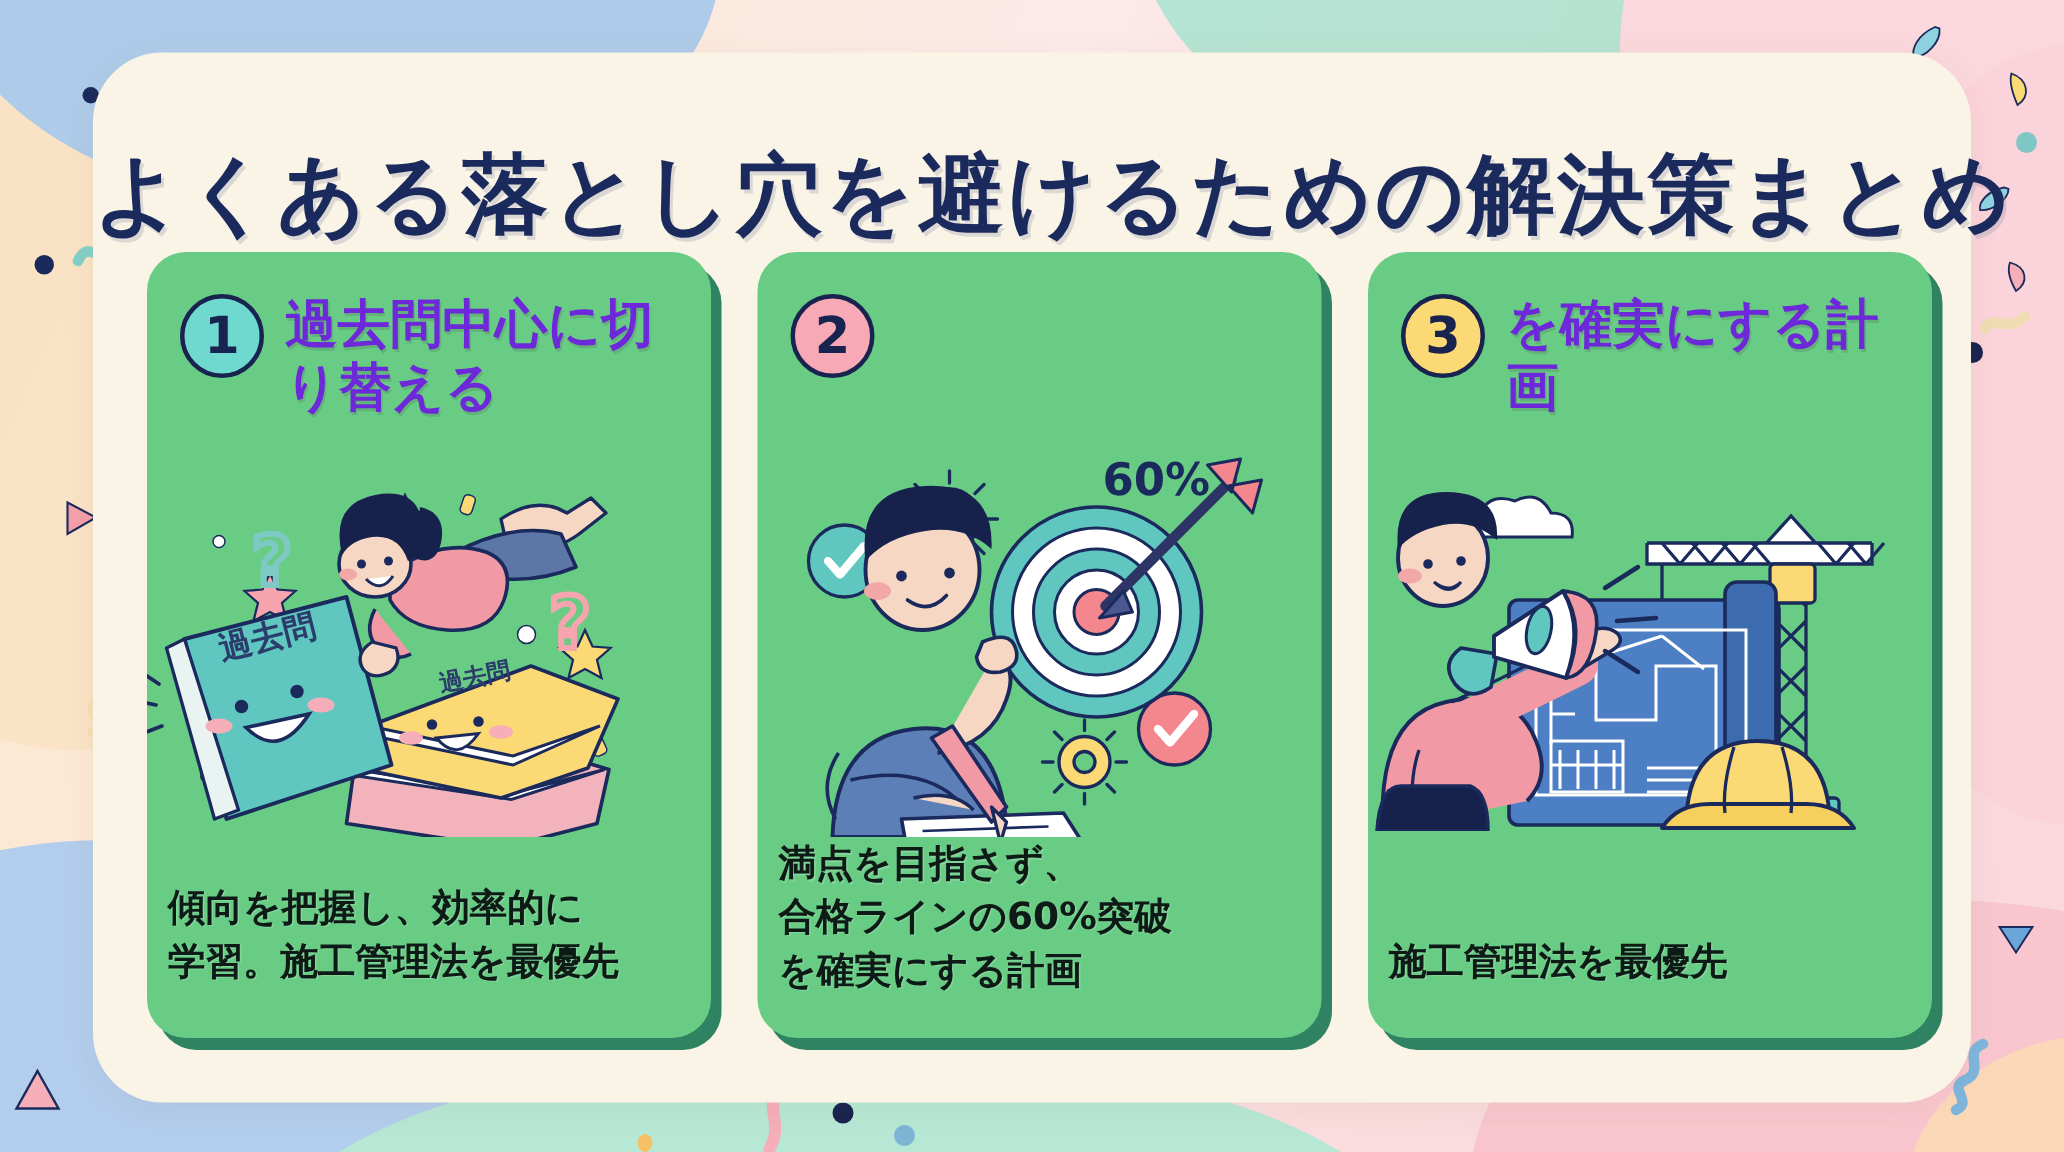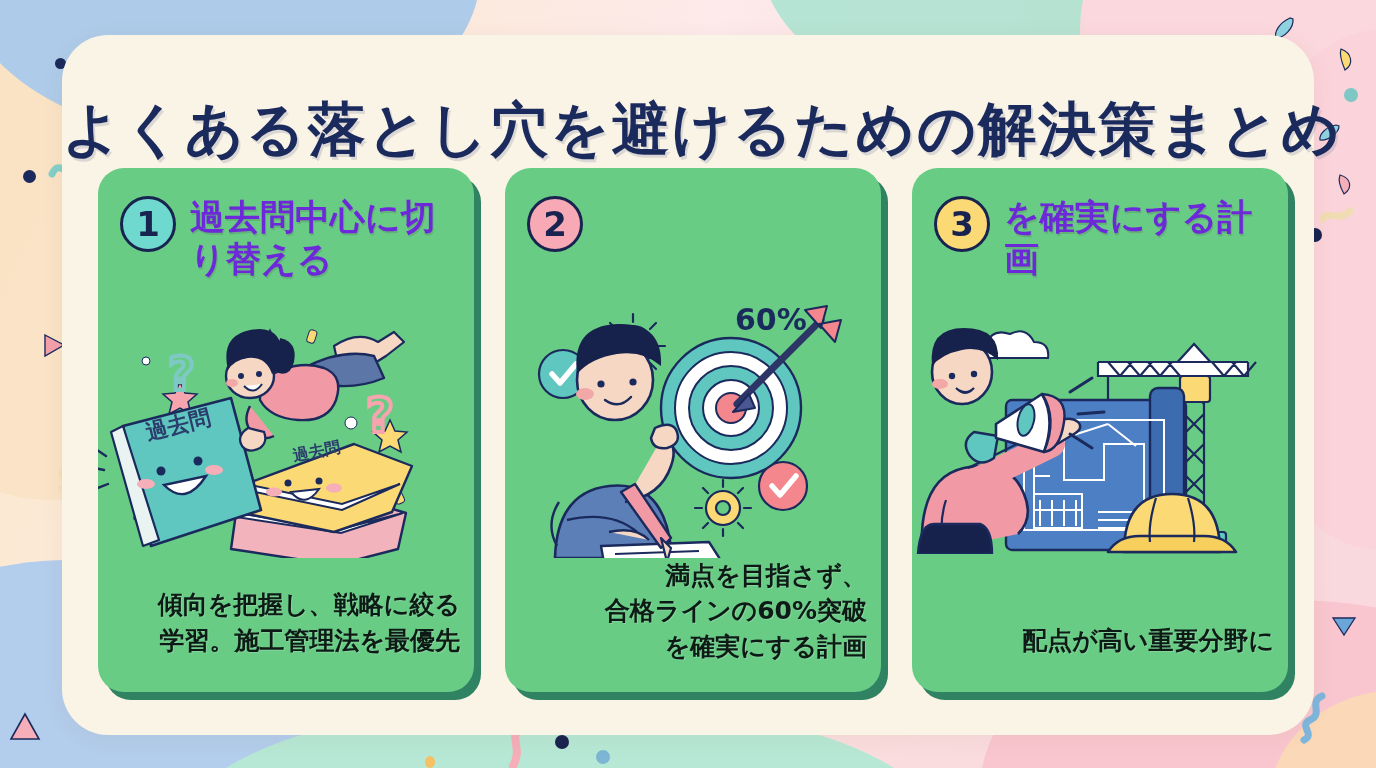--- a/index.html
+++ b/index.html
@@ -67,21 +67,21 @@
   .badge-2 { background:#f7a9b6; }
   .badge-3 { background:#fbd974; }
   .card-title {
     font-size:35px; font-weight:bold; color:#6d28d9; line-height:1.2;
     letter-spacing:0px; text-shadow:1px 2px 0 rgba(80,100,90,.25);
     font-family:"DejaVu Sans","Liberation Sans",sans-serif;
   }
   .illus { position:absolute; left:0; right:16px; top:140px; height:250px; }
   .card-desc {
     position:absolute; left:14px; right:14px; bottom:34px;
-    text-align:right; font-size:25px; font-weight:bold; color:#0d1a16;
+    text-align:left; font-size:25px; font-weight:bold; color:#0d1a16;
     line-height:1.42; letter-spacing:0px;
     text-shadow:1px 1px 0 rgba(255,255,255,.18);
     font-family:"DejaVu Sans","Liberation Sans",sans-serif;
   }
   svg { display:block; }
 </style>
 </head>
 <body>
 
 <div class="bg">
@@ -212,21 +212,21 @@
         <path d="M130 62 q-8 -34 22 -40 q32 -6 32 26 q0 14 -10 18 q-6 -18 -24 -16 q-14 2 -20 12z" fill="#17224c"></path>
         <path d="M182 30 q18 4 14 24 q-4 16 -18 10" fill="#17224c"></path>
         <circle cx="143" cy="68" r="3" fill="#1b2a5c"></circle>
           <circle cx="161" cy="66" r="3" fill="#1b2a5c"></circle>
         <path d="M146 78 q10 10 18 -2" fill="#ffffff" stroke="#1b2a5c" stroke-width="2"></path>
         <ellipse cx="134" cy="75" rx="6" ry="4" fill="#f3a8a8"></ellipse>
       </svg>
     </div>
 
     <div class="card-desc">
-      <div>傾向を把握し、戦略に絞る</div>
+      <div>傾向を把握し、効率的に</div>
       <div>学習。施工管理法を最優先</div>
     </div>
   </div>
 
   <div class="card">
     <div class="card-head">
       <div class="badge badge-2">2</div>
     </div>
 
     <div class="illus" style="top:128px;height:262px">
@@ -345,17 +345,17 @@
         <ellipse cx="50" cy="68" rx="30" ry="32" fill="#f6d7c4" stroke="#1b2a5c" stroke-width="2.6"></ellipse>
         <path d="M20 62 q-4 -38 32 -38 q36 0 34 32 q-16 -14 -36 -10 q-20 4 -30 16z" fill="#17224c"></path>
         <circle cx="40" cy="72" r="3.2" fill="#1b2a5c"></circle>
           <circle cx="62" cy="70" r="3.2" fill="#1b2a5c"></circle>
         <path d="M44 84 q10 10 18 0 q-8 8 -18 0z" fill="#ffffff" stroke="#1b2a5c" stroke-width="2"></path>
         <ellipse cx="28" cy="80" rx="8" ry="5" fill="#f3a8a8"></ellipse>
       </svg>
     </div>
 
     <div class="card-desc">
-      <div>配点が高い重要分野に</div>
+      <div>施工管理法を最優先</div>
     </div>
   </div>
 
 </div>
 
 </body></html>

